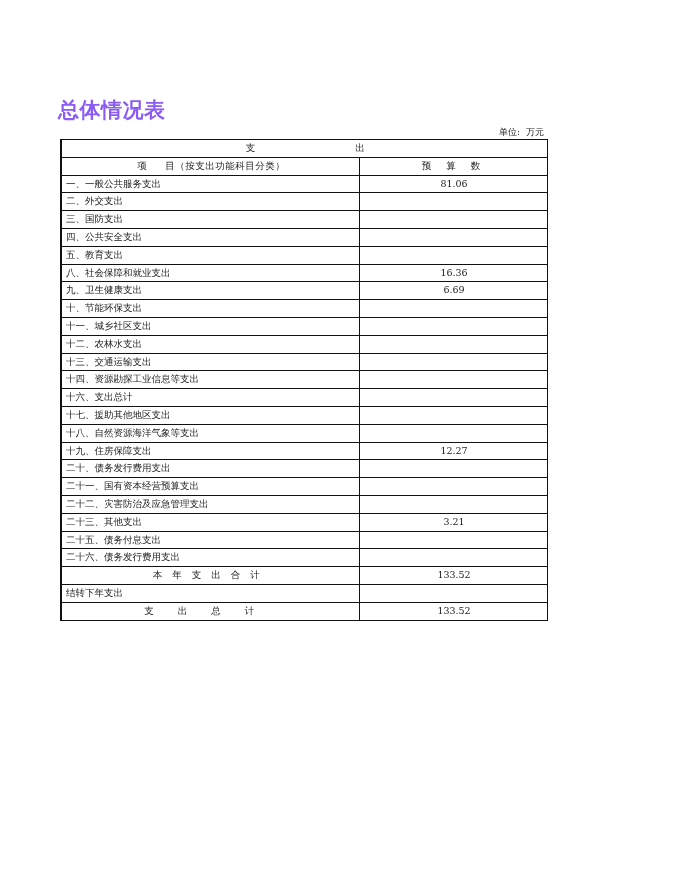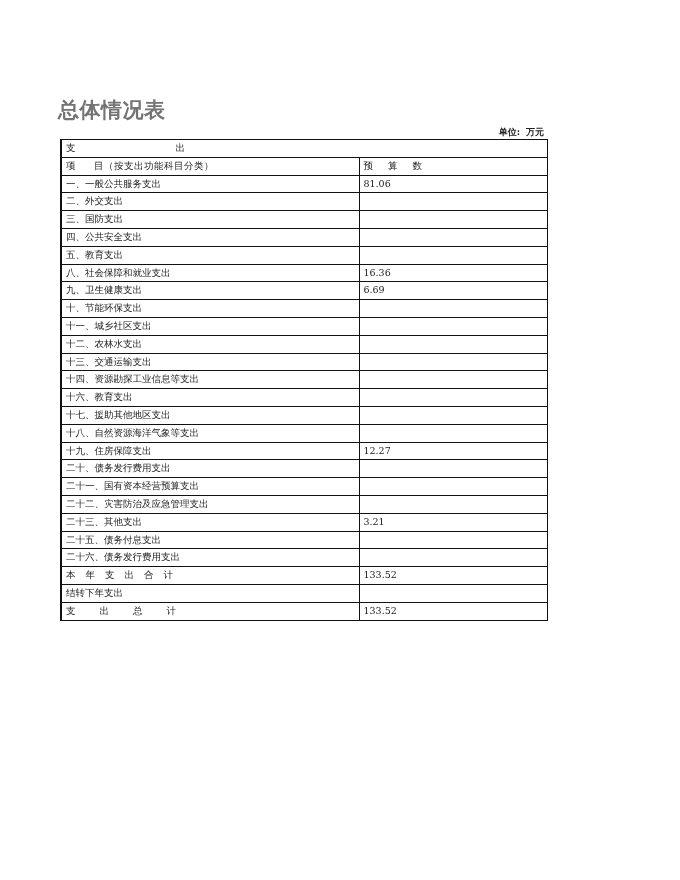--- a/index.html
+++ b/index.html
@@ -16,30 +16,30 @@
       color: #111;
     }
     .title {
       position: absolute;
       left: 58px;
       top: 96px;
       font-family: "DejaVu Sans", "Liberation Sans", sans-serif;
       font-weight: bold;
       font-size: 21px;
       letter-spacing: 0.5px;
-      color: #737373;
+      color: #8b5cf6;
     }
     .unit {
       position: absolute;
       right: 136px;
       top: 126px;
       font-size: 9px;
       color: #222;
     }
-    .unit span { margin-left: 6px; font-weight: bold; }
+    .unit span { margin-left: 6px; }
     table.budget {
       position: absolute;
       left: 60px;
       top: 139px;
       width: 486px;
       border-collapse: collapse;
       table-layout: fixed;
       font-size: 9.5px;
     }
     table.budget td {
@@ -47,22 +47,22 @@
       padding: 0 2px 0 4px;
       border: 1px solid #111;
       white-space: nowrap;
       overflow: hidden;
       line-height: 16.8px;
       color: #222;
     }
     table.budget col.c1 { width: 298px; }
     table.budget col.c2 { width: 188px; }
     table.budget tr td:first-child { border-left: 2px solid #111; }
-    .center { text-align: left; }
-    .right { text-align: left; padding-right: 2px !important; }
+    .center { text-align: center; }
+    .right { text-align: center; padding-right: 2px !important; }
     .thick-top td { border-top: 2px solid #111; }
     .spaced { letter-spacing: 10px; }
     .spaced-wide { letter-spacing: 24px; }
     .head1 { letter-spacing: 0; }
     .head1 .a { display: inline-block; margin-right: 100px; }
     .head2-label { letter-spacing: 0.5px; }
     .head2-label .gap { display: inline-block; width: 18px; }
     .budget-head { letter-spacing: 6px; }
   </style>
 </head>
@@ -127,21 +127,21 @@
       </tr>
       <tr>
         <td>十三、交通运输支出</td>
         <td class="right"></td>
       </tr>
       <tr>
         <td>十四、资源勘探工业信息等支出</td>
         <td class="right"></td>
       </tr>
       <tr>
-        <td>十六、教育支出</td>
+        <td>十六、支出总计</td>
         <td class="right"></td>
       </tr>
       <tr>
         <td>十七、援助其他地区支出</td>
         <td class="right"></td>
       </tr>
       <tr>
         <td>十八、自然资源海洋气象等支出</td>
         <td class="right"></td>
       </tr>

